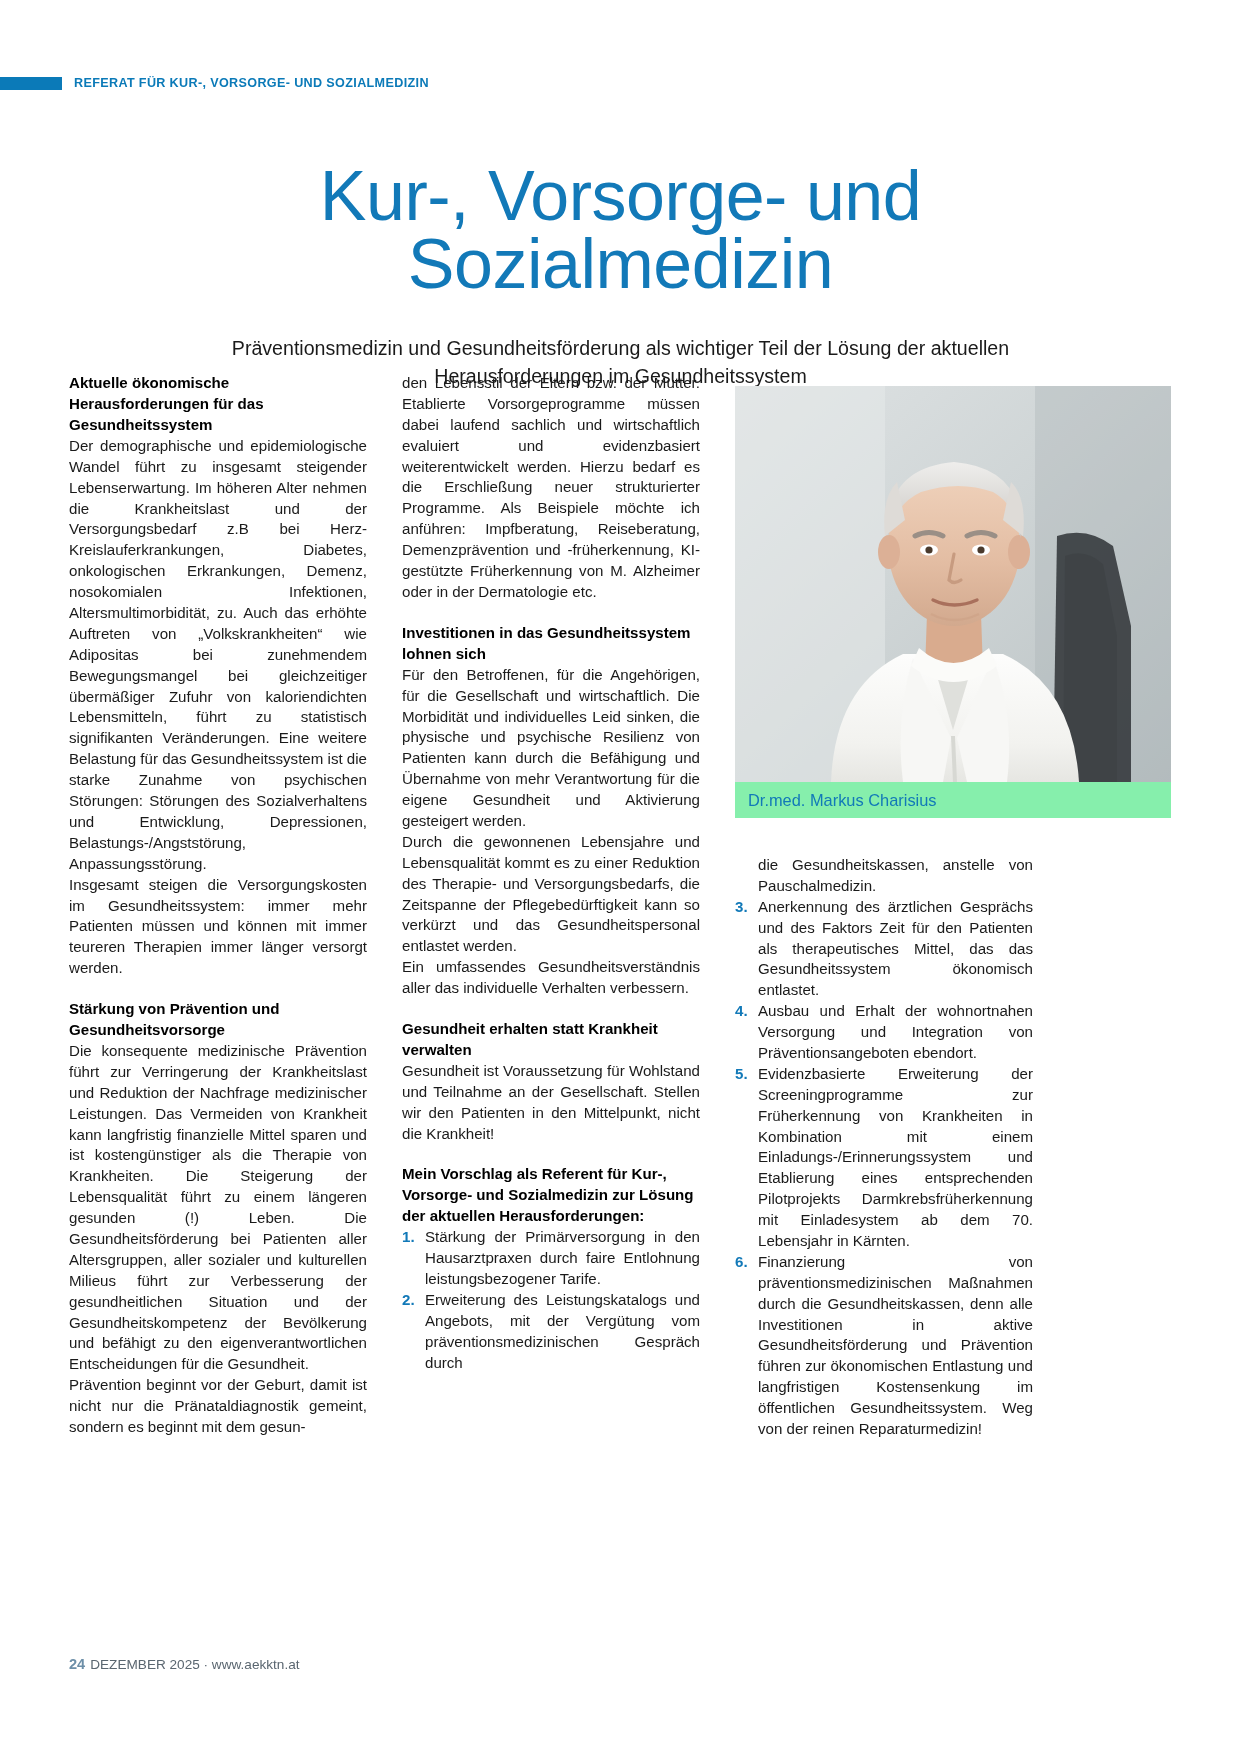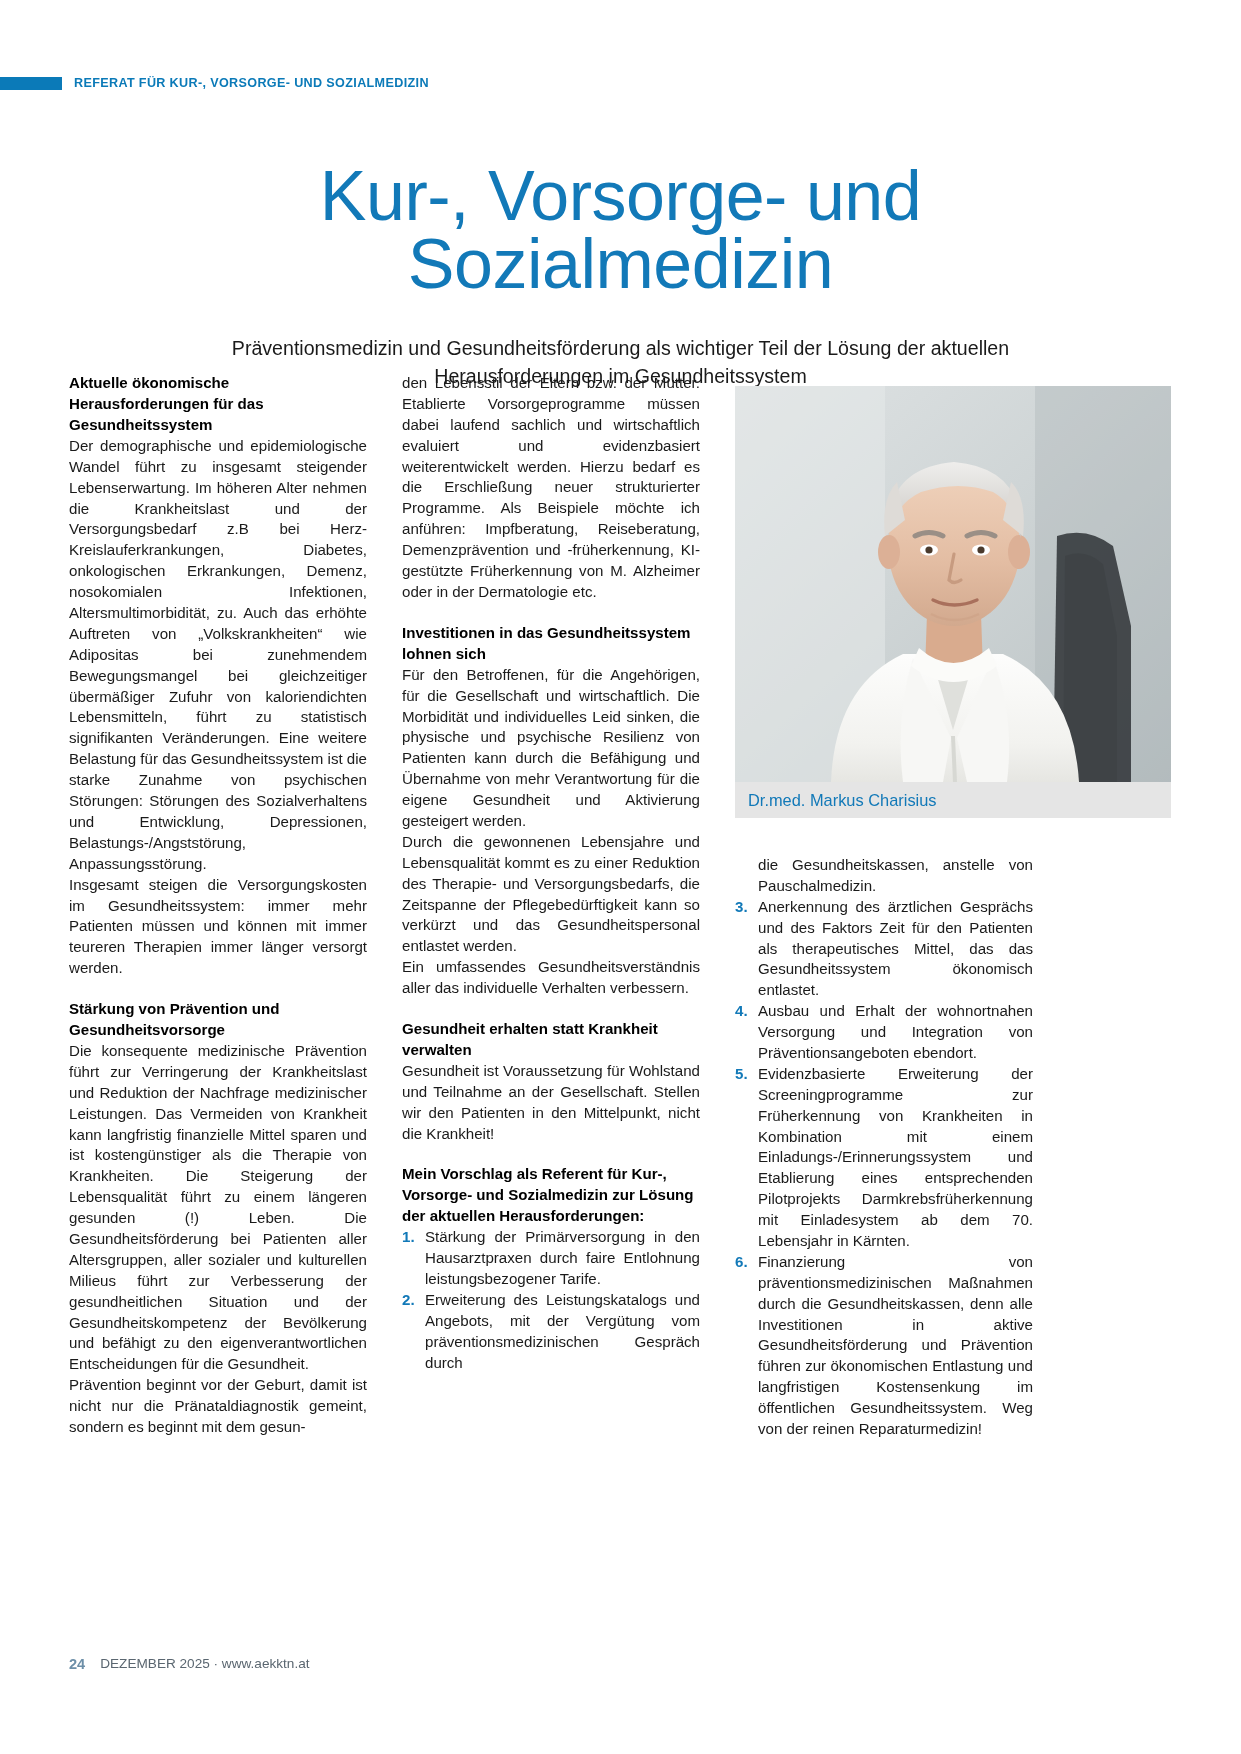--- a/index.html
+++ b/index.html
@@ -145,39 +145,39 @@
     overflow: hidden;
     background: #d9dde0;
   }
   .photo svg { display: block; width: 100%; height: 100%; }
   .photo-caption {
     position: absolute;
     left: 0;
     right: 0;
     bottom: 0;
     height: 36px;
-    background: #e5e5e5;
+    background: #86efac;
     color: #1279b8;
     font-size: 16.4px;
     display: flex;
     align-items: center;
     padding-left: 13px;
     box-sizing: border-box;
   }
 
   
   .footer {
     position: absolute;
     left: 69px;
     top: 1656px;
     font-size: 13.6px;
     color: #5a6670;
     display: flex;
-    align-items: flex-start;
-    gap: 15px;
+    align-items: center;
+    gap: 5px;
   }
   .footer .pageno {
     color: #6d8fa8;
     font-weight: bold;
     font-size: 14.6px;
   }
 </style>
 </head>
 <body>
 

